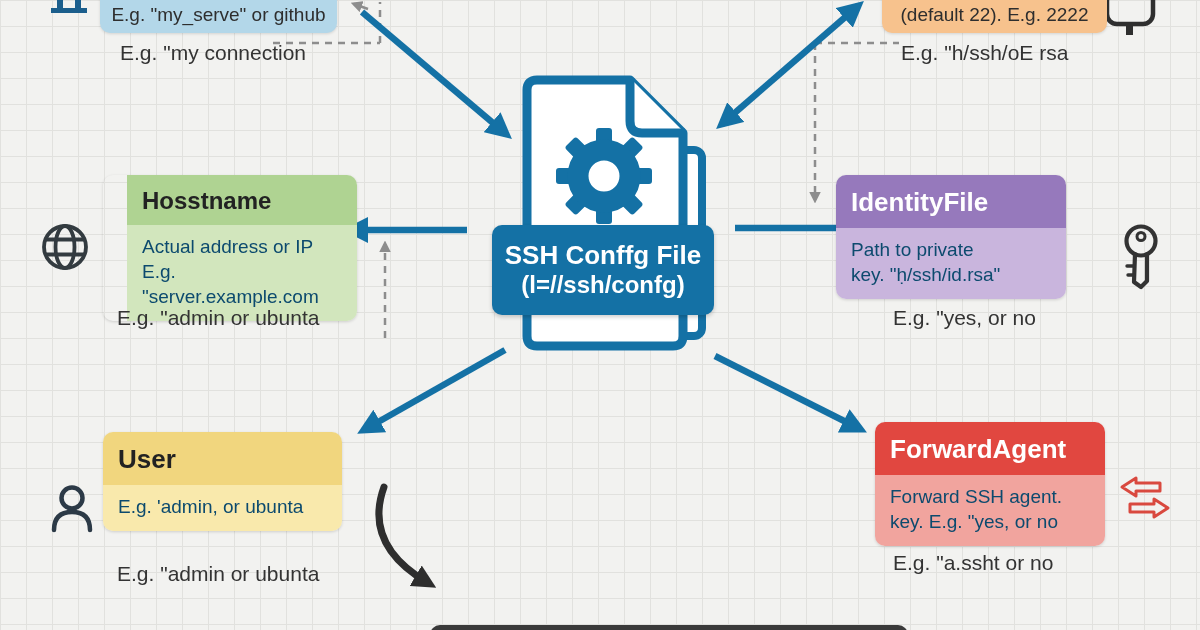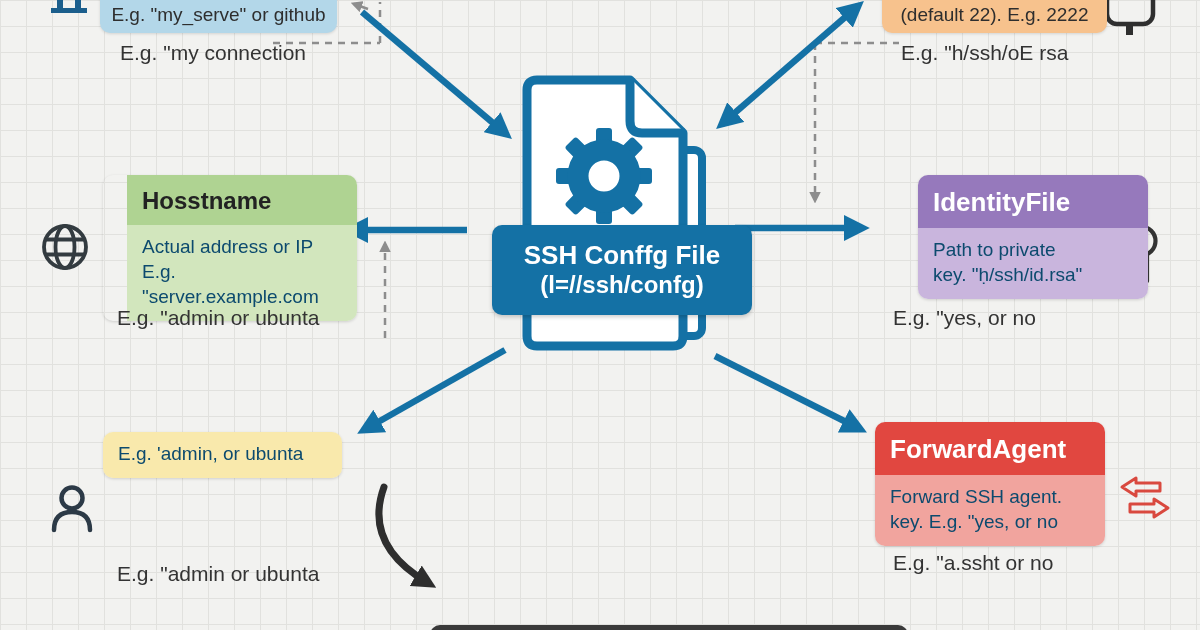--- a/index.html
+++ b/index.html
@@ -145,45 +145,46 @@
 
   <div class="abs pbox" style="left:103px;top:175px;width:230px;padding-left:24px;">
     <div class="hd" style="background:#afd392;font-size:24px;">Hosstname</div>
     <div class="bd" style="background:#d2e6bd;">
       <div>Actual address or IP</div>
       <div>E.g. "server.example.com</div>
     </div>
   </div>
   <div class="abs caption" style="left:117px;top:306px;">E.g. "admin or ubunta</div>
 
-  <div class="abs pbox" style="left:918px;top:175px;width:230px;">
+  <div class="abs pbox" style="left:836px;top:175px;width:230px;">
     <div class="hd light" style="background:#9679bc;font-size:26px;">IdentityFile</div>
     <div class="bd" style="background:#c9b5dd;">
       <div>Path to private</div>
       <div>key. "ḥ/ssh/id.rsa"</div>
     </div>
   </div>
   <div class="abs caption" style="left:893px;top:306px;">E.g. "yes, or no</div>
 
   <div class="abs pbox" style="left:103px;top:432px;width:239px;">
+    <div class="hd" style="background:#f1d67e;font-size:26px;">User</div>
     <div class="bd" style="background:#f9e9ac;">
       <div>E.g. 'admin, or ubunta</div>
     </div>
   </div>
   <div class="abs caption" style="left:117px;top:562px;">E.g. "admin or ubunta</div>
 
   <div class="abs pbox" style="left:875px;top:422px;width:230px;">
     <div class="hd light" style="background:#e14740;font-size:26px;">ForwardAgent</div>
     <div class="bd" style="background:#f1a49e;">
       <div>Forward SSH agent.</div>
       <div>key. E.g. "yes, or no</div>
     </div>
   </div>
   <div class="abs caption" style="left:893px;top:551px;">E.g. "a.ssht or no</div>
 
-  <div class="abs center-label" style="left:492px;top:225px;width:260px;height:90px;">
+  <div class="abs center-label" style="left:492px;top:225px;width:222px;height:90px;">
     <div class="l1">SSH Conffg File</div>
     <div class="l2">(l=//ssh/confg)</div>
   </div>
 
   <div class="abs darkbox2" style="left:430px;top:625px;width:478px;height:12px;"></div>
 
 </div>
 
 </body></html>

